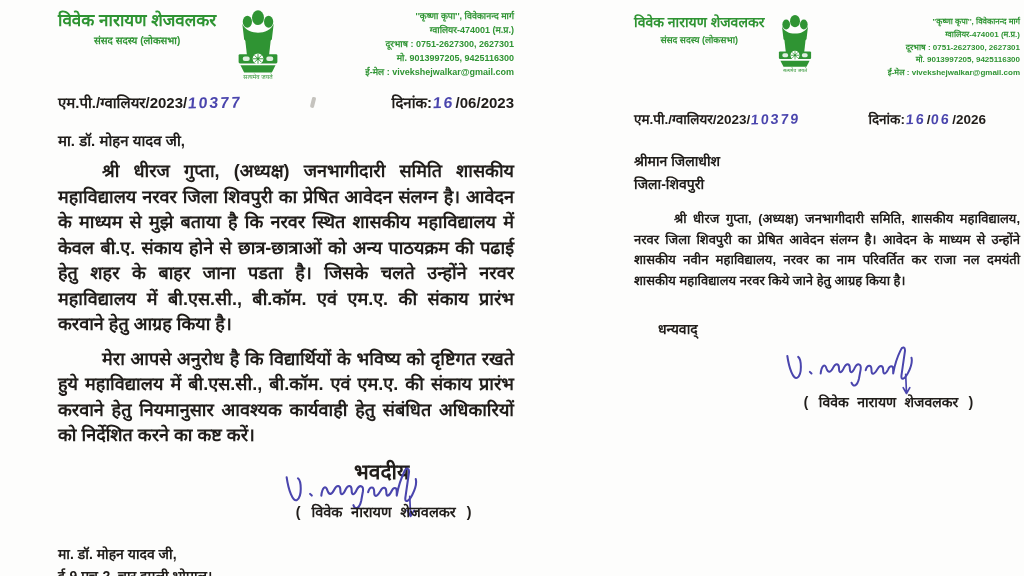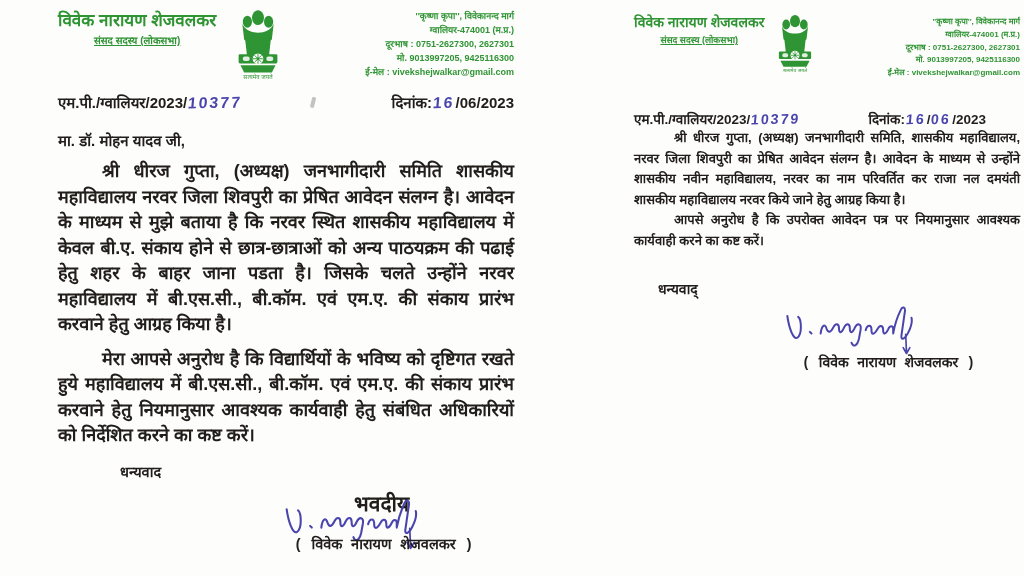--- a/index.html
+++ b/index.html
@@ -17,21 +17,21 @@
     position:relative;
   }
   .letter{position:absolute;top:0;}
   .letter-left{left:58px;width:456px;padding-top:8px;}
   .letter-right{left:634px;width:386px;padding-top:12px;}
 
   
   .lh{display:flex;align-items:flex-start;}
   .lh-name-block{text-align:center;}
   .lh-name{font-weight:bold;color:var(--green);white-space:nowrap;}
-  .lh-sub{color:var(--green);font-weight:bold;text-decoration:underline;}
+  .lh-sub{color:var(--green);font-weight:bold;}
   .lh-addr{color:var(--green);text-align:right;flex:1;font-weight:bold;}
   .letter-left  .lh-name{font-size:17px;}
   .letter-left  .lh-sub{font-size:10px;margin-top:2px;}
   .letter-left  .emblem{width:56px;height:72px;margin:0 10px 0 14px;flex:none;}
   .letter-left  .lh-addr{font-size:9px;line-height:1.55;padding-top:2px;}
   .letter-right .lh-name{font-size:14px;}
   .letter-right .lh-sub{font-size:9px;margin-top:2px;}
   .letter-right .emblem{width:46px;height:62px;margin:0 8px;flex:none;}
   .letter-right .lh-addr{font-size:8px;line-height:1.6;padding-top:4px;}
 
@@ -54,21 +54,21 @@
   .letter-left .salutation{margin-top:18px;font-size:15px;}
 
   .addressee2{font-weight:bold;font-size:14px;line-height:1.65;margin-top:22px;}
 
   .para{
     font-weight:bold;
     text-align:justify;
     text-indent:44px;
   }
   .letter-left  .para{font-size:18px;line-height:1.42;margin-top:9px;}
-  .letter-right .para{font-size:13px;line-height:1.58;text-indent:40px;}
+  .letter-right .para{font-size:13px;line-height:1.58;margin-top:13px;text-indent:40px;}
 
   .thanks{font-weight:bold;}
   .letter-left  .thanks{margin-top:12px;margin-left:62px;font-size:14.5px;}
   .letter-right .thanks{margin-top:28px;margin-left:24px;font-size:14px;}
 
   .closing-block{position:relative;}
   .letter-left  .closing-block{height:72px;margin-top:8px;}
   .letter-right .closing-block{height:76px;margin-top:4px;}
   .closing{position:absolute;left:296px;top:0;font-weight:bold;font-size:21px;}
   .sig{position:absolute;}
@@ -131,21 +131,20 @@
       <span>दिनांक:</span><span class="hand">16</span><span>/06/2023</span>
     </div>
   </div>
   <div class="pen-mark"></div>
 
   <div class="salutation">मा. डॉ. मोहन यादव जी,</div>
 
   <p class="para">श्री धीरज गुप्ता, (अध्यक्ष) जनभागीदारी समिति शासकीय महाविद्यालय नरवर जिला शिवपुरी का प्रेषित आवेदन संलग्न है। आवेदन के माध्यम से मुझे बताया है कि नरवर स्थित शासकीय महाविद्यालय में केवल बी.ए. संकाय होने से छात्र-छात्राओं को अन्य पाठयक्रम की पढाई हेतु शहर के बाहर जाना पडता है। जिसके चलते उन्होंने नरवर महाविद्यालय में बी.एस.सी., बी.कॉम. एवं एम.ए. की संकाय प्रारंभ करवाने हेतु आग्रह किया है।</p>
   <p class="para">मेरा आपसे अनुरोध है कि विद्यार्थियों के भविष्य को दृष्टिगत रखते हुये महाविद्यालय में बी.एस.सी., बी.कॉम. एवं एम.ए. की संकाय प्रारंभ करवाने हेतु नियमानुसार आवश्यक कार्यवाही हेतु संबंधित अधिकारियों को निर्देशित करने का कष्ट करें।</p>
 
-  <div class="thanks">धन्यवाद</div>
 
   <div class="closing-block">
     <div class="closing">भवदीय</div>
     <svg class="sig" viewBox="0 0 240 60" fill="none" stroke="var(--blue)" stroke-width="2.4" stroke-linecap="round" stroke-linejoin="round">
       <path d="M10,12 C12,26 17,41 22,38 C28,34 27,16 23,13"></path>
       <path d="M37,31 l2,2"></path>
       <path d="M50,33 c1,-9 5,-13 7,-6 c2,6 5,5 8,-1 c3,-6 7,-5 7,1 c0,6 3,6 6,-1 c3,-6 7,-5 7,1 c0,6 3,6 6,-1 c3,-6 8,-5 7,2 l-2,11 c-2,9 -7,11 -9,5"></path>
       <path d="M104,29 c2,-7 7,-7 7,0 c0,6 3,6 7,-1 c3,-6 7,-5 7,1 c0,6 3,5 6,-1 c2,-5 6,-5 6,0 l0,5 c2,-11 6,-22 9,-28 c2,-5 6,-4 5,2 l-4,28 c-1,7 4,5 8,-3 c3,-6 5,-14 4,-18"></path>
       <path d="M152,34 L153,56 M149,50 L153,57 L157,50" stroke-width="2"></path>
     </svg>
@@ -190,27 +189,30 @@
       <div>मो. 9013997205, 9425116300</div>
       <div>ई-मेल : vivekshejwalkar@gmail.com</div>
     </div>
   </div>
 
   <div class="refrow">
     <div class="ref">
       <span>एम.पी./ग्वालियर/2023/</span><span class="hand">10379</span>
     </div>
     <div class="date">
-      <span>दिनांक:</span><span class="hand">16</span><span>/</span><span class="hand">06</span><span>/2023</span>
-    </div>
-  </div>
-
+      <span>दिनांक:</span><span class="hand">16</span><span>/</span><span class="hand">06</span><span>/2026</span>
+    </div>
+  </div>
+
+  <div class="addressee2">
+    <div>श्रीमान जिलाधीश</div>
+    <div>जिला-शिवपुरी</div>
+  </div>
 
   <p class="para">श्री धीरज गुप्ता, (अध्यक्ष) जनभागीदारी समिति, शासकीय महाविद्यालय, नरवर जिला शिवपुरी का प्रेषित आवेदन संलग्न है। आवेदन के माध्यम से उन्होंने शासकीय नवीन महाविद्यालय, नरवर का नाम परिवर्तित कर राजा नल दमयंती शासकीय महाविद्यालय नरवर किये जाने हेतु आग्रह किया है।</p>
-  <p class="para">आपसे अनुरोध है कि उपरोक्त आवेदन पत्र पर नियमानुसार आवश्यक कार्यवाही करने का कष्ट करें।</p>
 
   <div class="thanks">धन्यवाद्</div>
 
   <div class="closing-block">
     <svg class="sig" viewBox="0 0 240 60" fill="none" stroke="var(--blue)" stroke-width="2.4" stroke-linecap="round" stroke-linejoin="round">
       <path d="M10,12 C12,26 17,41 22,38 C28,34 27,16 23,13"></path>
       <path d="M37,31 l2,2"></path>
       <path d="M50,33 c1,-9 5,-13 7,-6 c2,6 5,5 8,-1 c3,-6 7,-5 7,1 c0,6 3,6 6,-1 c3,-6 7,-5 7,1 c0,6 3,6 6,-1 c3,-6 8,-5 7,2 l-2,11 c-2,9 -7,11 -9,5"></path>
       <path d="M104,29 c2,-7 7,-7 7,0 c0,6 3,6 7,-1 c3,-6 7,-5 7,1 c0,6 3,5 6,-1 c2,-5 6,-5 6,0 l0,5 c2,-11 6,-22 9,-28 c2,-5 6,-4 5,2 l-4,28 c-1,7 4,5 8,-3 c3,-6 5,-14 4,-18"></path>
       <path d="M152,34 L153,56 M149,50 L153,57 L157,50" stroke-width="2"></path>

